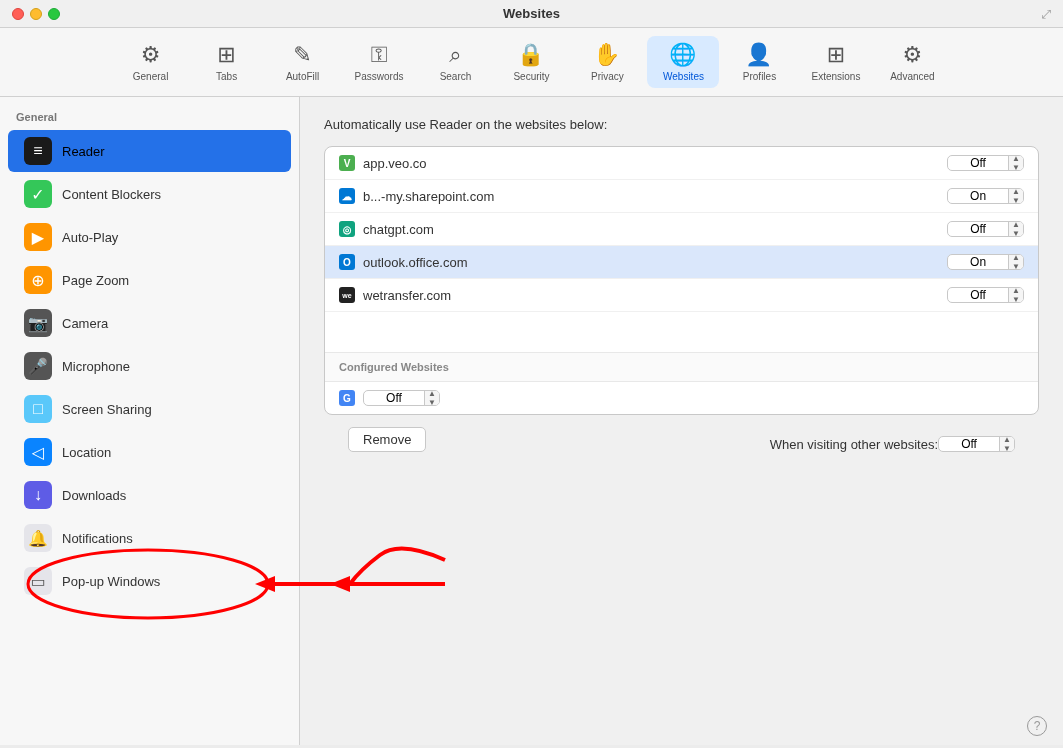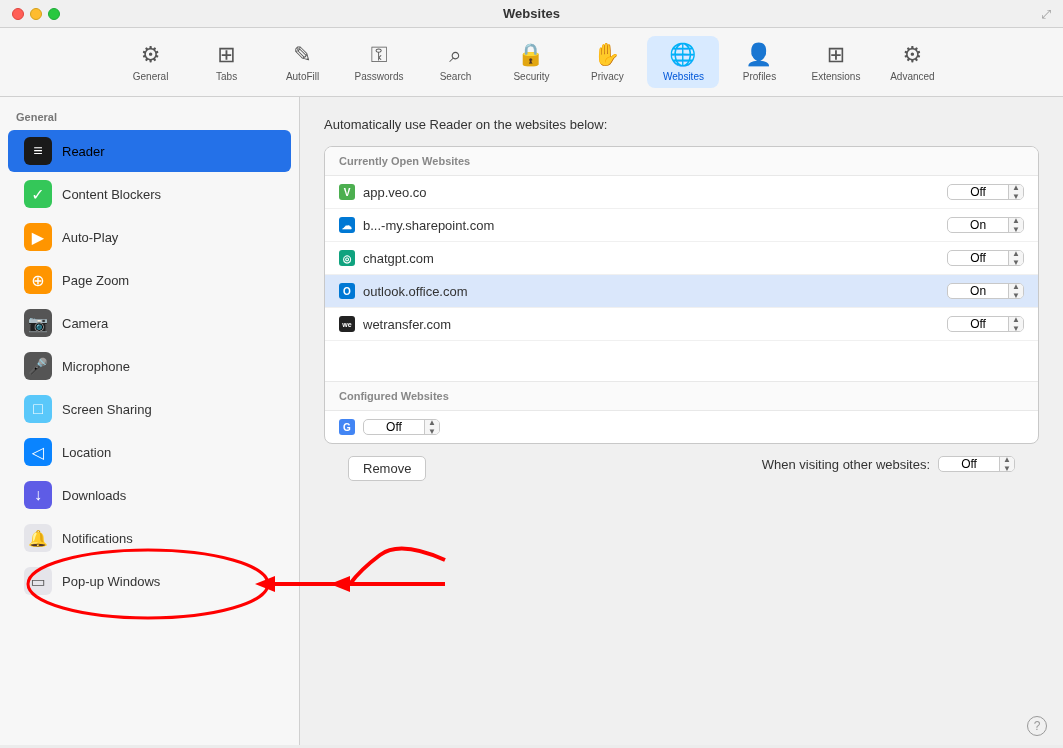--- a/index.html
+++ b/index.html
@@ -241,38 +241,38 @@
     }
     .select-arrows span {
       font-size: 8px;
       color: #666;
       line-height: 1;
     }
 
     
     .bottom-bar {
       display: flex;
-      align-items: flex-start;
+      align-items: flex-end;
       justify-content: space-between;
       padding: 12px 24px;
       background: #f0f0f0;
     }
     .remove-btn {
       background: white;
       border: 1px solid #c8c8c8;
       border-radius: 5px;
       padding: 4px 14px;
       font-size: 13px;
       cursor: pointer;
       color: #333;
     }
     .other-websites {
       display: flex;
       align-items: center;
-      gap: 8px;
+      gap: 0;
       font-size: 13px;
       color: #333;
     }
 
     
     .annotation-overlay {
       position: absolute;
       pointer-events: none;
       top: 0;
       left: 0;
@@ -409,21 +409,20 @@
         <div class="item-icon icon-popupwindows">▭</div>
         <span class="item-label">Pop-up Windows</span>
       </div>
     </div>
 
   <div class="content">
     <div class="content-title">Automatically use Reader on the websites below:</div>
 
     <div class="websites-panel">
 
-      <div class="section-header">Currently Open Websites</div>
     <div class="website-row">
           <div class="site-favicon" style="background: rgb(76, 175, 80); color: white; font-size: 10px; font-weight: 700;">V</div>
           <span class="site-name">app.veo.co</span>
           <div class="site-select">
             <select><option value="Off">Off</option><option value="On">On</option></select>
             <div class="select-arrows">
               <span>▲</span>
               <span>▼</span>
             </div>
           </div>

